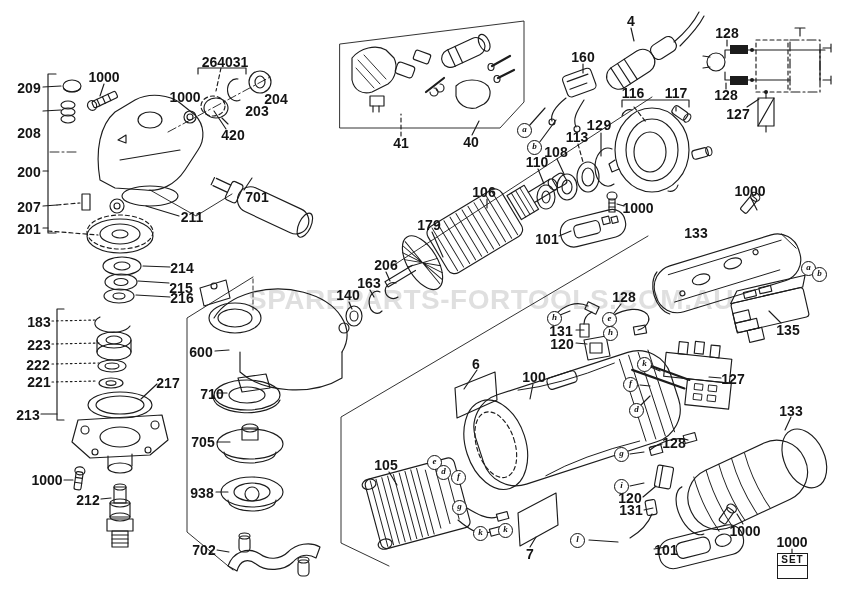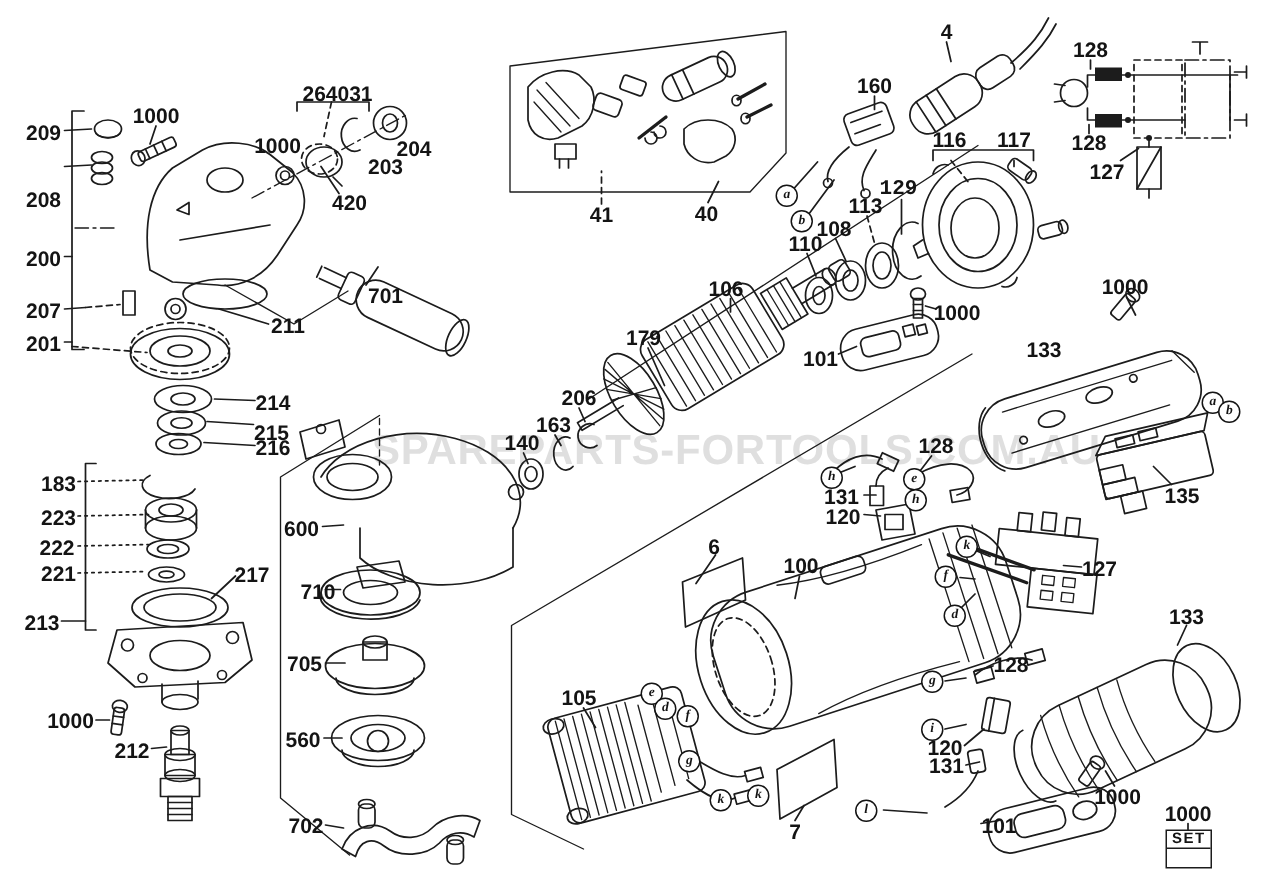--- a/index.html
+++ b/index.html
@@ -470,21 +470,21 @@
       <div class="plabel" style="left: 39px; top: 345px;">223</div>
       <div class="plabel" style="left: 38px; top: 365px;">222</div>
       <div class="plabel" style="left: 39px; top: 382px;">221</div>
       <div class="plabel" style="left: 28px; top: 415px;">213</div>
       <div class="plabel" style="left: 168px; top: 383px;">217</div>
       <div class="plabel" style="left: 47px; top: 480px;">1000</div>
       <div class="plabel" style="left: 88px; top: 500px;">212</div>
       <div class="plabel" style="left: 201px; top: 352px;">600</div>
       <div class="plabel" style="left: 188px; top: 394px; margin-left: 24px;">710</div>
       <div class="plabel" style="left: 203px; top: 442px;">705</div>
-      <div class="plabel" style="left: 202px; top: 493px;">560</div>
+      <div class="plabel" style="left: 202px; top: 493px;">938</div>
       <div class="plabel" style="left: 204px; top: 550px;">702</div>
       <div class="plabel" style="left: 401px; top: 143px;">41</div>
       <div class="plabel" style="left: 471px; top: 142px;">40</div>
       <div class="plabel" style="left: 583px; top: 57px;">160</div>
       <div class="plabel" style="left: 631px; top: 21px;">4</div>
       <div class="plabel" style="left: 727px; top: 33px;">128</div>
       <div class="plabel" style="left: 726px; top: 95px;">128</div>
       <div class="plabel" style="left: 738px; top: 114px;">127</div>
       <div class="plabel" style="left: 633px; top: 93px;">116</div>
       <div class="plabel" style="left: 676px; top: 93px;">117</div>

